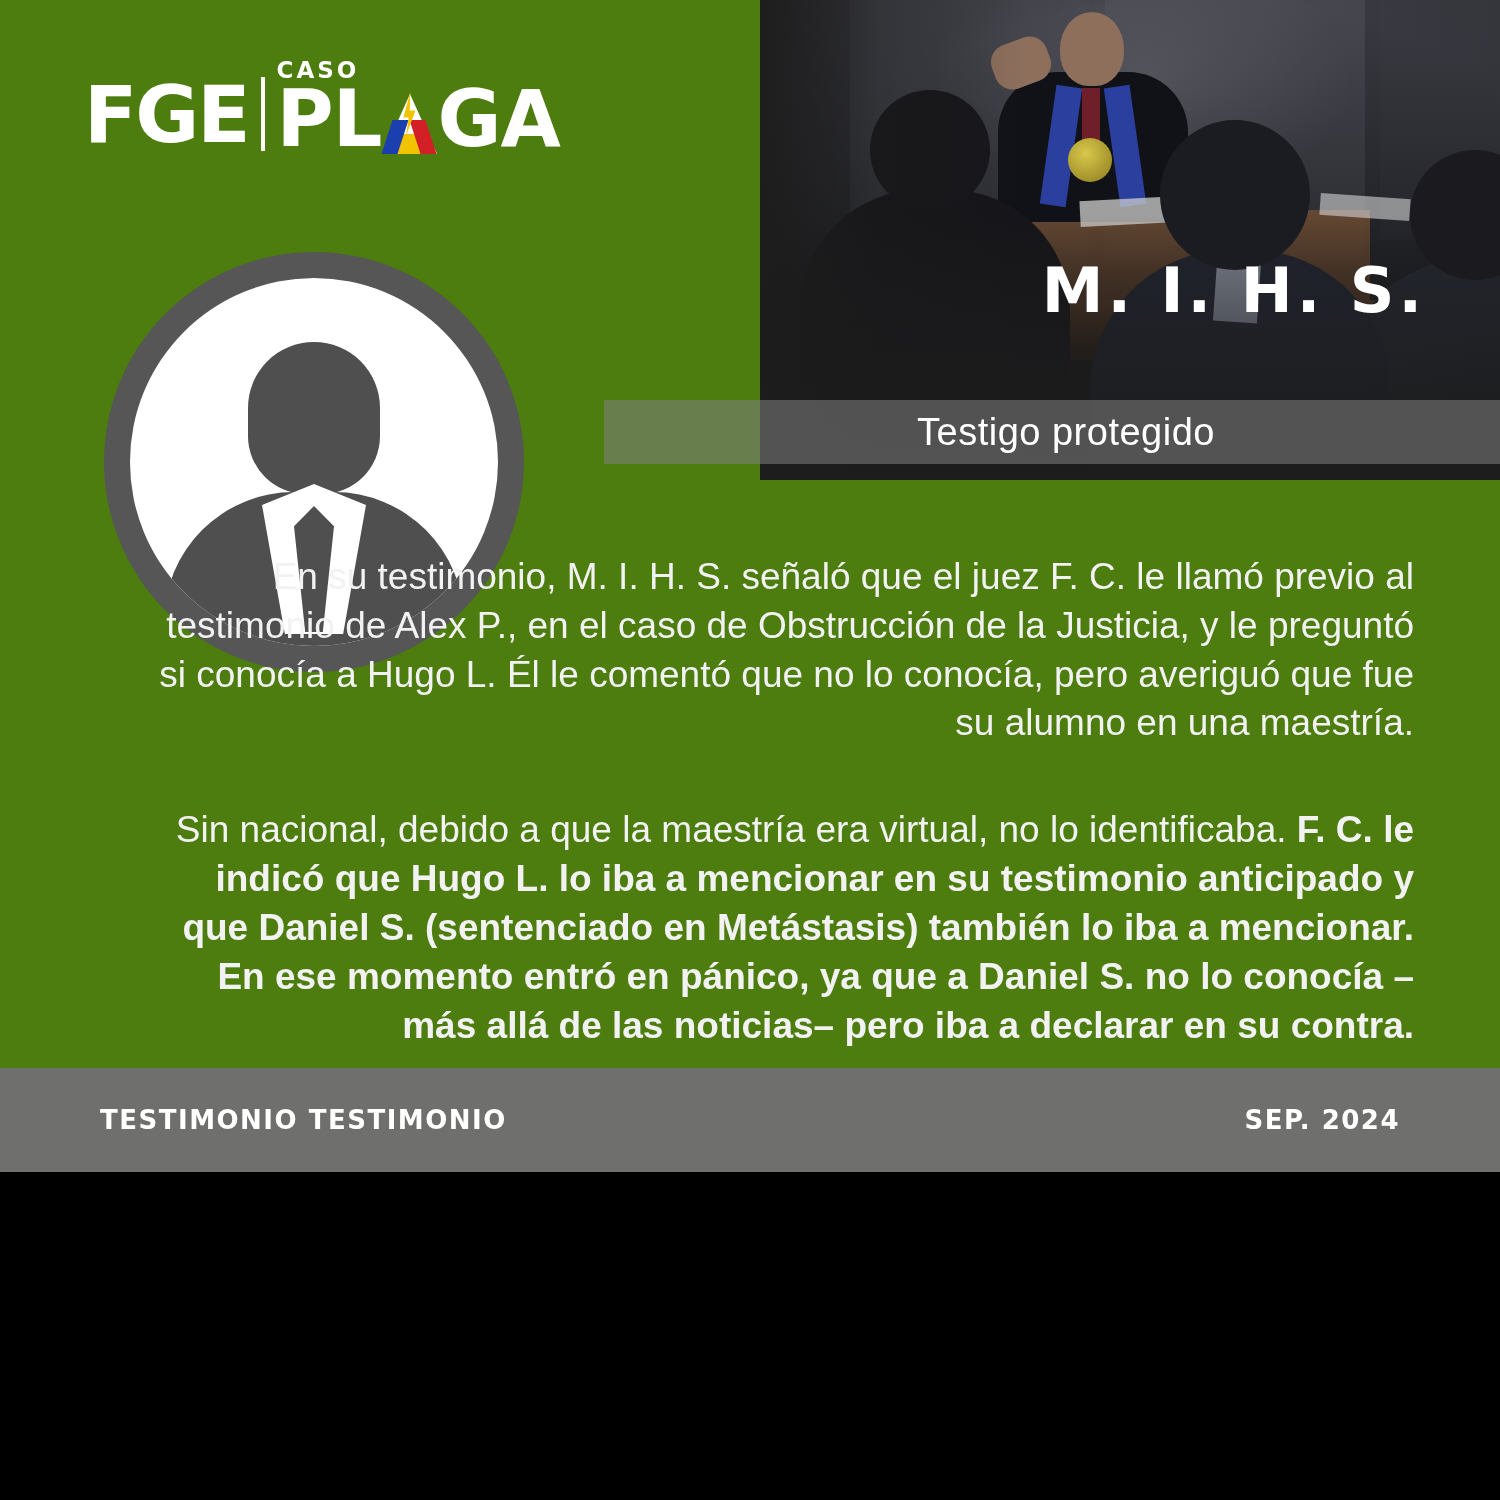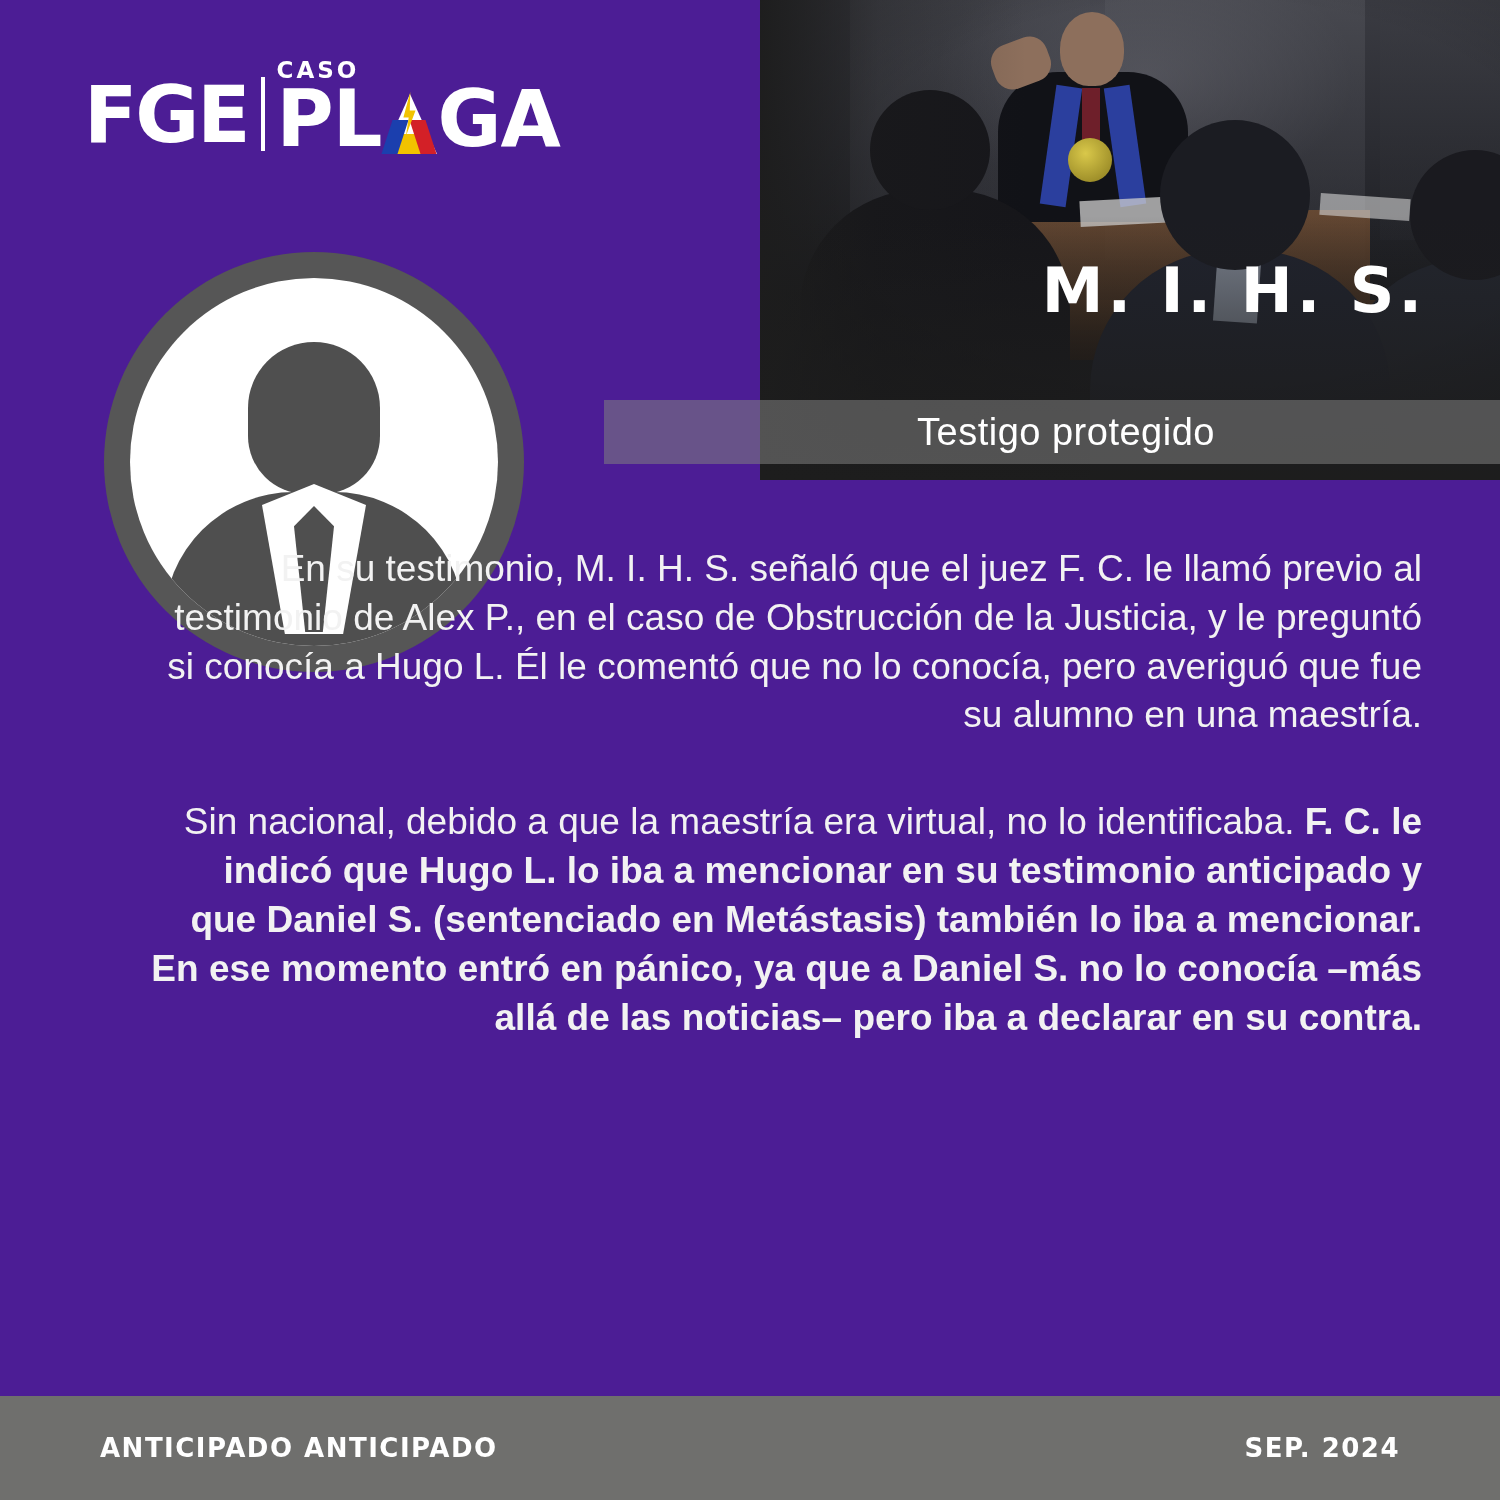--- a/index.html
+++ b/index.html
@@ -3,22 +3,22 @@
 <meta charset="utf-8">
 <style>
   html, body {
     margin: 0;
     padding: 0;
     background: #000;
   }
   .card {
     position: relative;
     width: 1500px;
-    height: 1500px;
-    background: #4c1d95;
+    height: 1172px;
+    background: #4d7c0f;
     overflow: hidden;
     font-family: "Liberation Sans", sans-serif;
     color: #ffffff;
   }
 
   
   .photo {
     position: absolute;
     top: 0;
     right: 0;
@@ -334,21 +334,21 @@
   .body-text {
     position: absolute;
     left: 150px;
     right: 78px;
     top: 545px;
     text-align: right;
     font-size: 37px;
     line-height: 1.32;
     color: #f2f2f2;
   }
-  .body-text p { margin: 0; }
+  .body-text p { margin: 8px; }
   .body-text .para2 {
     margin-top: 58px;
   }
   .body-text b {
     font-weight: 700;
   }
 
   
   .footer {
     position: absolute;
@@ -440,17 +440,17 @@
   </div>
 
   <div class="body-text">
     <p class="para1">En su testimonio, M. I. H. S. señaló que el juez F. C. le llamó previo al testimonio de Alex P., en el caso de Obstrucción de la Justicia, y le preguntó si conocía a Hugo L. Él le comentó que no lo conocía, pero averiguó que fue su alumno en una maestría.</p>
     <p class="para2">
       <span>Sin nacional, debido a que la maestría era virtual, no lo identificaba. </span><b>F. C. le indicó que Hugo L. lo iba a mencionar en su testimonio anticipado y que Daniel S. (sentenciado en Metástasis) también lo iba a mencionar. En ese momento entró en pánico, ya que a Daniel S. no lo conocía –más allá de las noticias– pero iba a declarar en su contra.</b>
     </p>
   </div>
 
   <div class="footer">
-    <div class="left">ANTICIPADO ANTICIPADO</div>
+    <div class="left">TESTIMONIO TESTIMONIO</div>
     <div class="right">SEP. 2024</div>
   </div>
 
 </div>
 
 </body></html>

